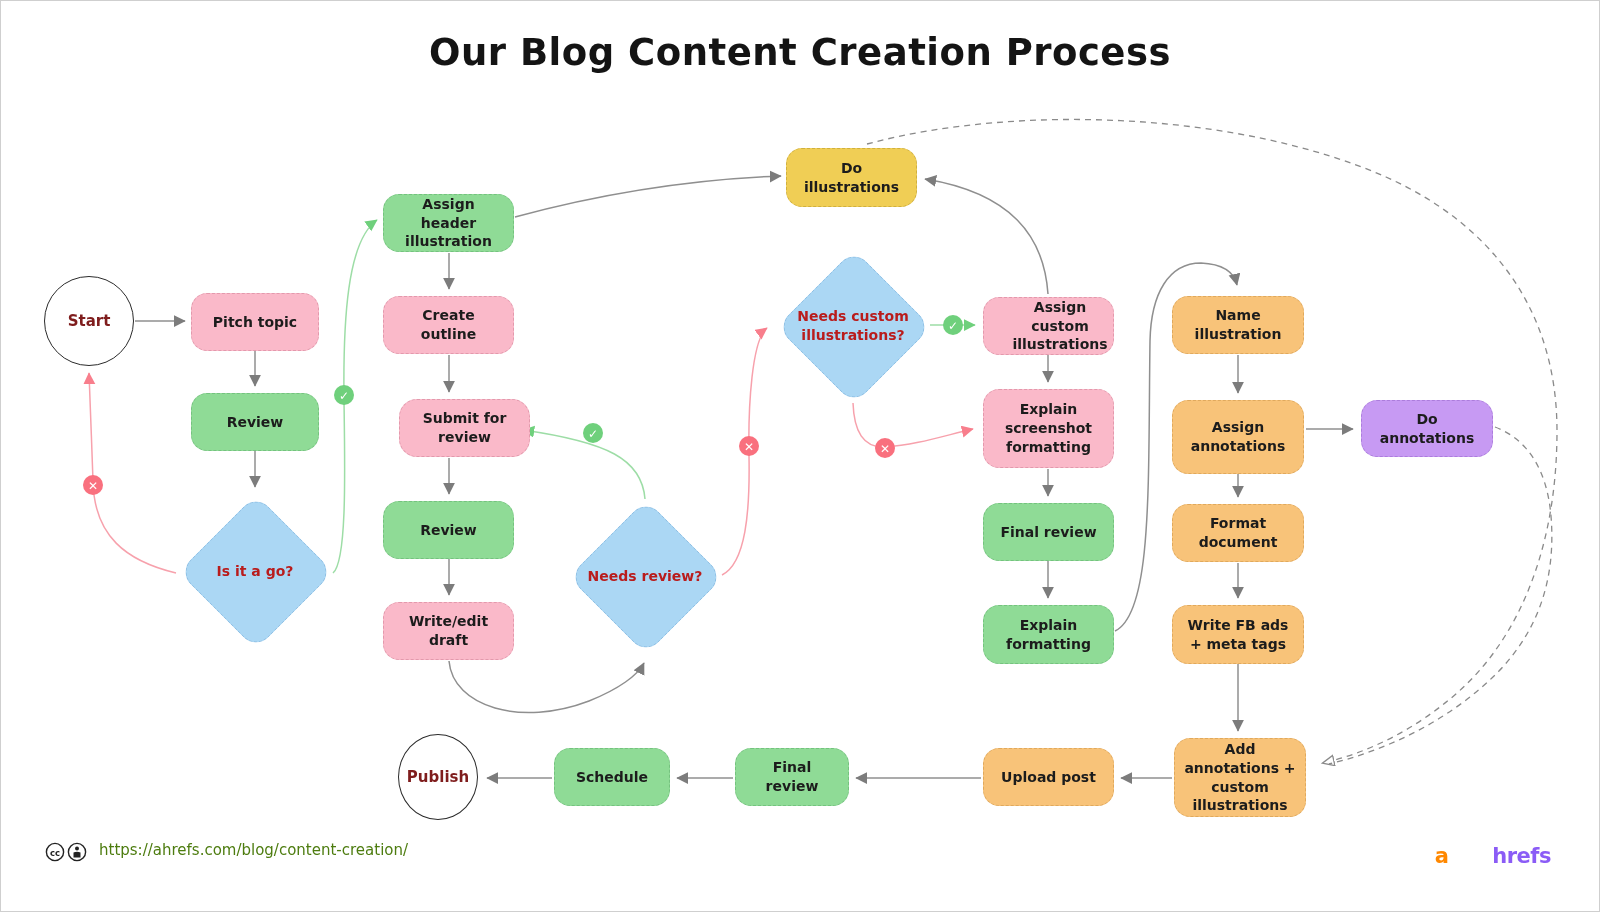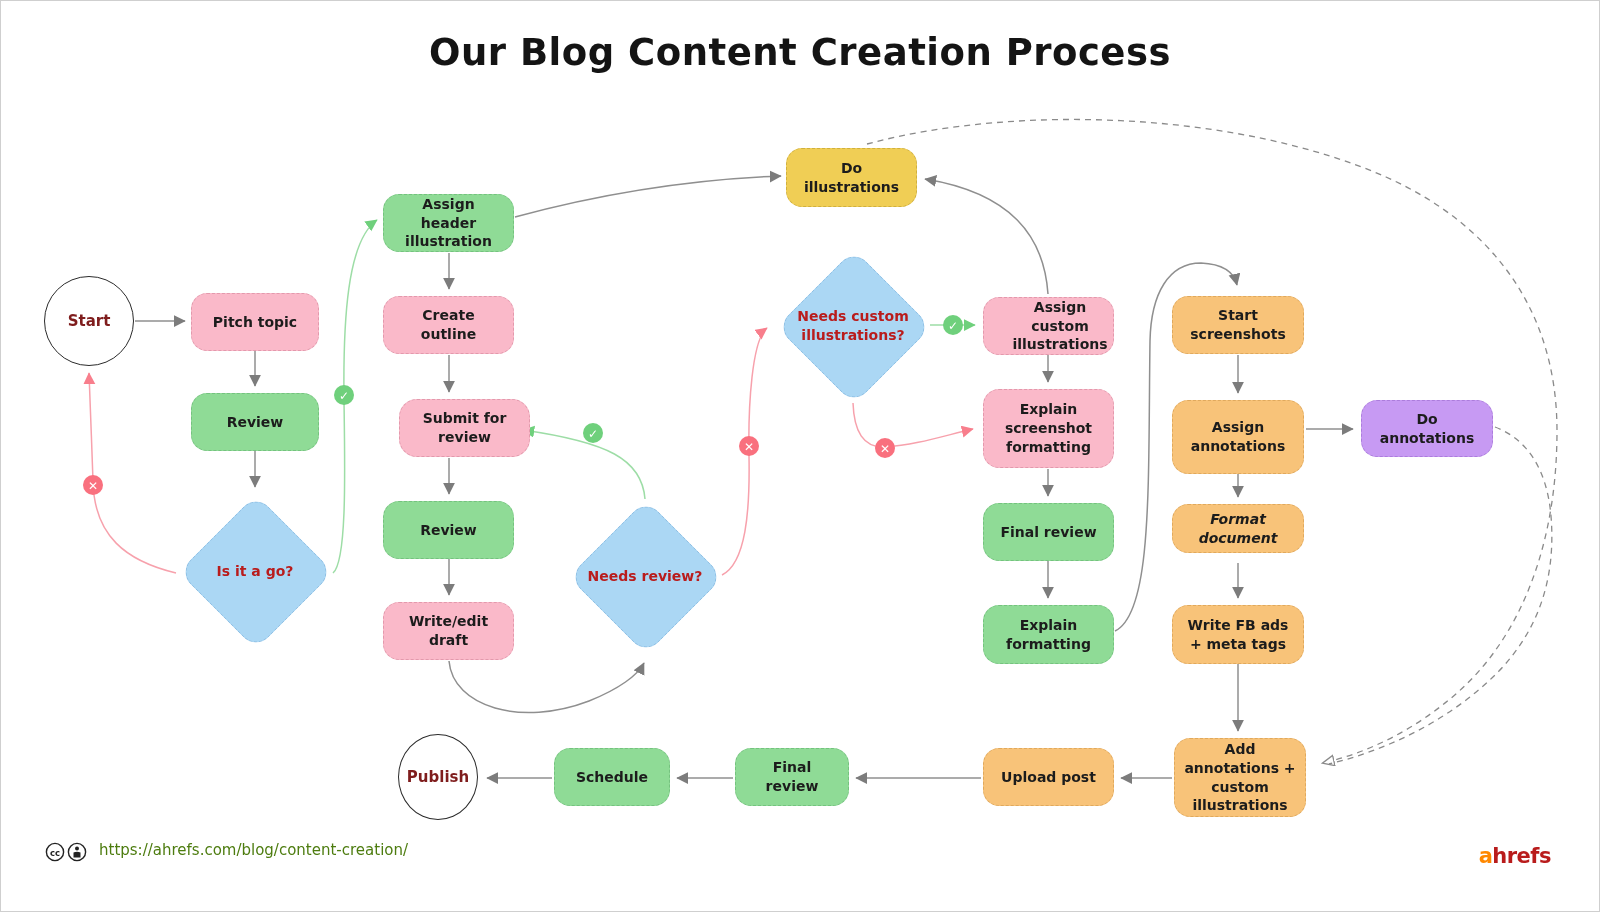--- a/index.html
+++ b/index.html
@@ -37,21 +37,21 @@
     text-align:center;font-weight:700;font-size:14px;color:#b91c1c;line-height:1.35;
   }
   .footer{
     position:absolute;left:40px;top:840px;display:flex;align-items:center;gap:10px;
     color:#4d7c0f;font-size:15px;
   }
   .logo{
     position:absolute;right:48px;top:843px;font-size:21px;font-weight:800;letter-spacing:-0.5px;
   }
   .logo .a{color:#FF8800;}
-  .logo .hrefs{color:#b91c1c;}
+  .logo .hrefs{color:#8b5cf6;margin-left:44px;}
 </style>
 </head>
 <body>
 
 <div class="canvas">
 
   <div class="title">Our Blog Content Creation Process</div>
 
   <svg class="wires" width="1600" height="912" viewBox="0 0 1600 912">
     <defs>
@@ -164,23 +164,23 @@
   <div class="node green" style="left:382px;top:193px;width:131px;height:58px;">Assign header illustration</div>
   <div class="node pink" style="left:382px;top:295px;width:131px;height:58px;">Create outline</div>
   <div class="node pink" style="left:398px;top:398px;width:131px;height:58px;border-radius:18px;">Submit for review</div>
   <div class="node green" style="left:382px;top:500px;width:131px;height:58px;">Review</div>
   <div class="node pink" style="left:382px;top:601px;width:131px;height:58px;">Write/edit draft</div>
   <div class="node yellow" style="left:785px;top:147px;width:131px;height:59px;">Do illustrations</div>
   <div class="node pink" style="left:982px;top:296px;width:131px;height:58px;padding-left:32px;">Assign custom illustrations</div>
   <div class="node pink" style="left:982px;top:388px;width:131px;height:79px;">Explain screenshot formatting</div>
   <div class="node green" style="left:982px;top:502px;width:131px;height:58px;">Final review</div>
   <div class="node green" style="left:982px;top:604px;width:131px;height:59px;">Explain formatting</div>
-  <div class="node orange" style="left:1171px;top:295px;width:132px;height:58px;">Start screenshots</div>
+  <div class="node orange" style="left:1171px;top:295px;width:132px;height:58px;">Name illustration</div>
   <div class="node orange" style="left:1171px;top:399px;width:132px;height:74px;">Assign annotations</div>
-  <div class="node orange" style="left:1171px;top:503px;width:132px;height:49px;font-style:italic;">Format document</div>
+  <div class="node orange" style="left:1171px;top:503px;width:132px;height:58px;">Format document</div>
   <div class="node orange" style="left:1171px;top:604px;width:132px;height:59px;">Write FB ads + meta tags</div>
   <div class="node purple" style="left:1360px;top:399px;width:132px;height:57px;">Do annotations</div>
   <div class="node orange" style="left:1173px;top:737px;width:132px;height:79px;">Add annotations + custom illustrations</div>
   <div class="node orange" style="left:982px;top:747px;width:131px;height:58px;">Upload post</div>
   <div class="node green" style="left:734px;top:747px;width:114px;height:58px;">Final review</div>
   <div class="node green" style="left:553px;top:747px;width:116px;height:58px;">Schedule</div>
 
   <div class="diamond" style="left:200px;top:516px;width:108px;height:108px;"></div>
   <div class="diamond-label" style="left:194px;top:546px;width:120px;height:48px;">Is it a go?</div>
 

